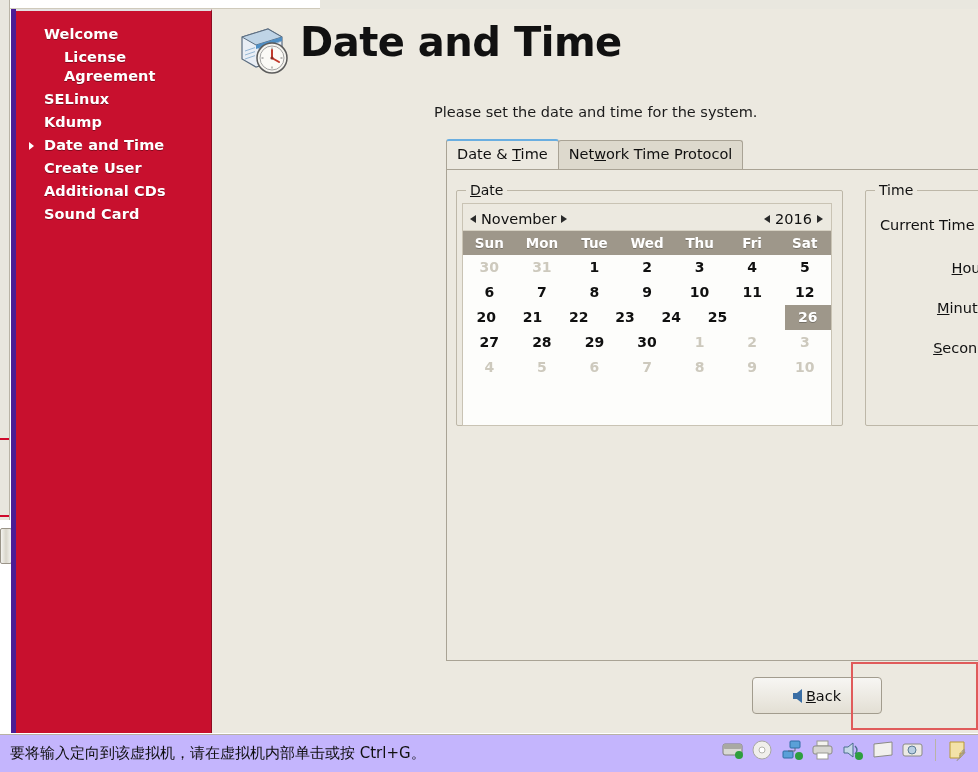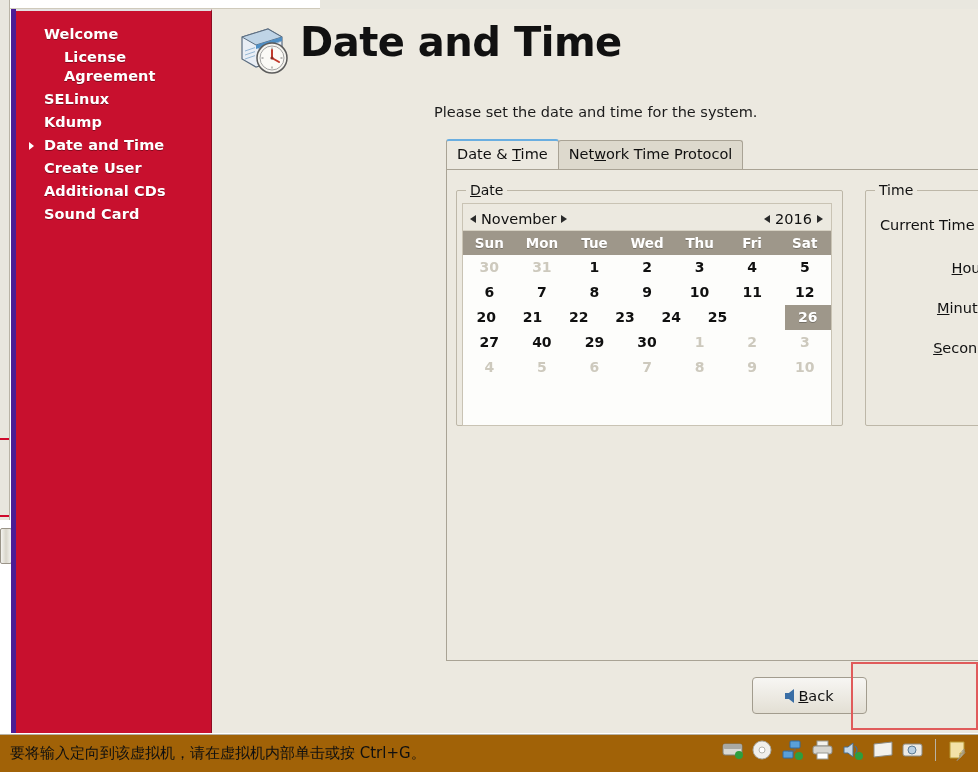--- a/index.html
+++ b/index.html
@@ -193,21 +193,21 @@
   .trow { position: absolute; height: 30px; }
   .tlabel {
     position: absolute; right: 0; top: 0; line-height: 30px;
     font-size: 14.5px; color: #111; white-space: nowrap;
   }
   .tlabel u { text-decoration: underline; }
   #cur-time-label { position: absolute; left: 14px; top: 26px; font-size: 14.5px; color: #111; }
 
   
   .navbtn {
-    position: absolute; height: 37px; width: 115px;
+    position: absolute; height: 37px; width: 130px;
     background: linear-gradient(to bottom,#f7f6f3,#e3dfd4);
     border: 1px solid #a29c8e; border-radius: 4px;
     font-size: 14.5px; color: #111;
     display: flex; align-items: center; justify-content: center;
     gap: 4px; cursor: default;
   }
   .navbtn u { text-decoration: underline; }
   #btn-back { left: 540px; top: 668px; }
   #btn-forward { left: 658px; top: 668px; }
   .bluearrow-l {
@@ -232,21 +232,21 @@
   
   #annot {
     position: absolute; left: 851px; top: 662px; width: 127px; height: 68px;
     border: 2px solid #e05b5b; background: transparent;
     pointer-events: none; z-index: 50;
   }
 
   
   #statusbar {
     position: absolute; left: 0; bottom: 0; width: 978px; height: 38px;
-    background: #a16207; border-top: 1px solid #b8b2a4;
+    background: #c4b5fd; border-top: 1px solid #b8b2a4;
     display: flex; align-items: center;
   }
   #status-text {
     margin-left: 10px; font-size: 15px; color: #101010;
     font-family: "DejaVu Sans", "Liberation Sans", sans-serif;
   }
   #status-icons {
     position: absolute; right: 8px; top: 4px;
     display: flex; align-items: center; gap: 6px;
   }
@@ -395,21 +395,21 @@
                   <div class="cal-cell">20</div>
                   <div class="cal-cell">21</div>
                   <div class="cal-cell">22</div>
                   <div class="cal-cell">23</div>
                   <div class="cal-cell">24</div>
                   <div class="cal-cell">25</div>
                   <div class="cal-cell sel">26</div>
                 </div>
                 <div class="cal-row">
                   <div class="cal-cell">27</div>
-                  <div class="cal-cell">40</div>
+                  <div class="cal-cell">28</div>
                   <div class="cal-cell">29</div>
                   <div class="cal-cell">30</div>
                   <div class="cal-cell other">1</div>
                   <div class="cal-cell other">2</div>
                   <div class="cal-cell other">3</div>
                 </div>
                 <div class="cal-row">
                   <div class="cal-cell other">4</div>
                   <div class="cal-cell other">5</div>
                   <div class="cal-cell other">6</div>

